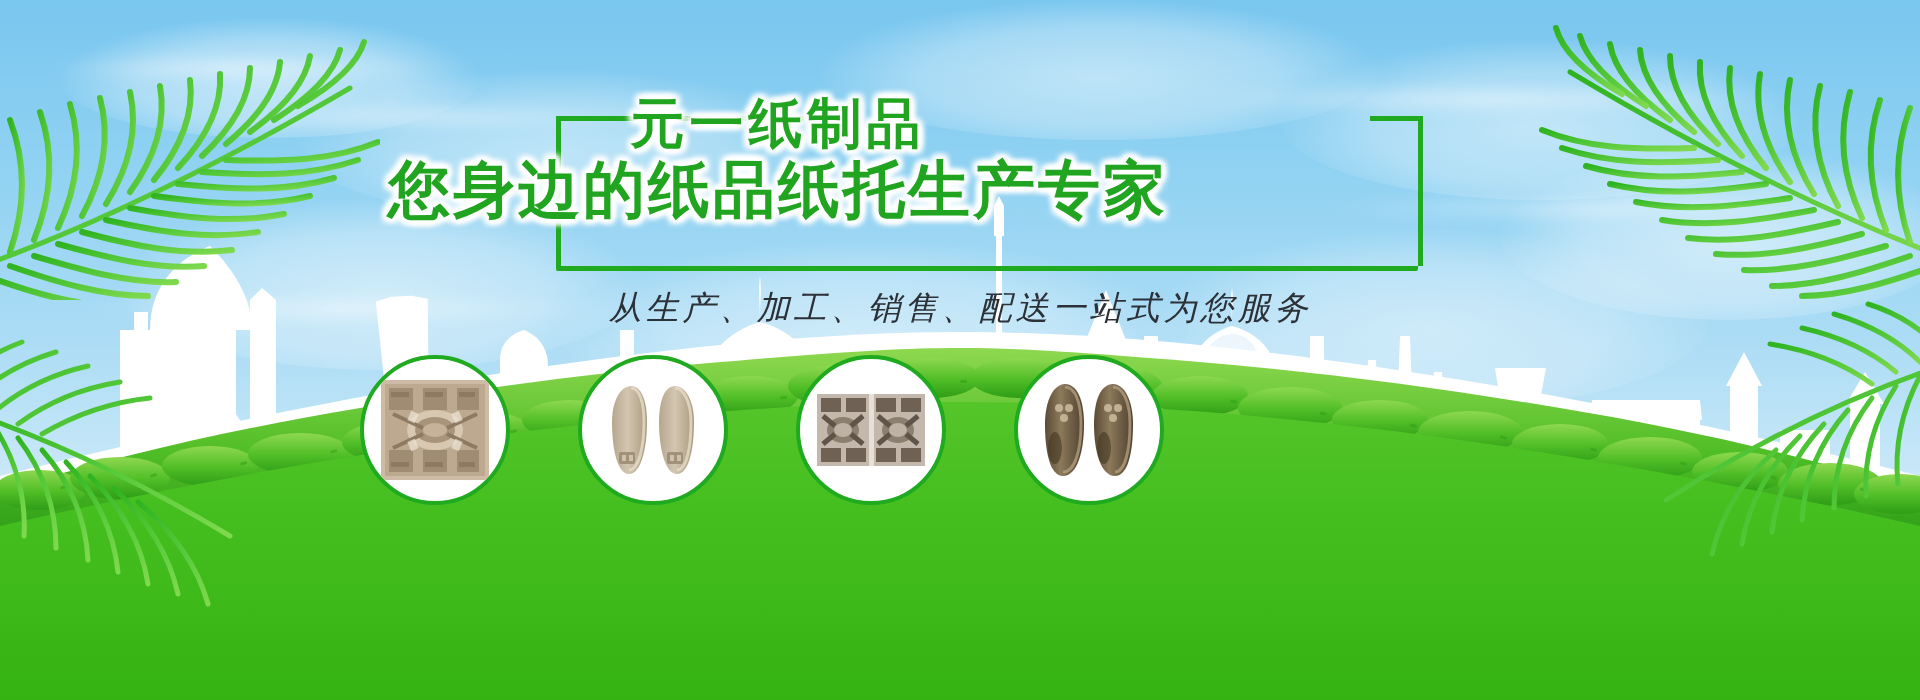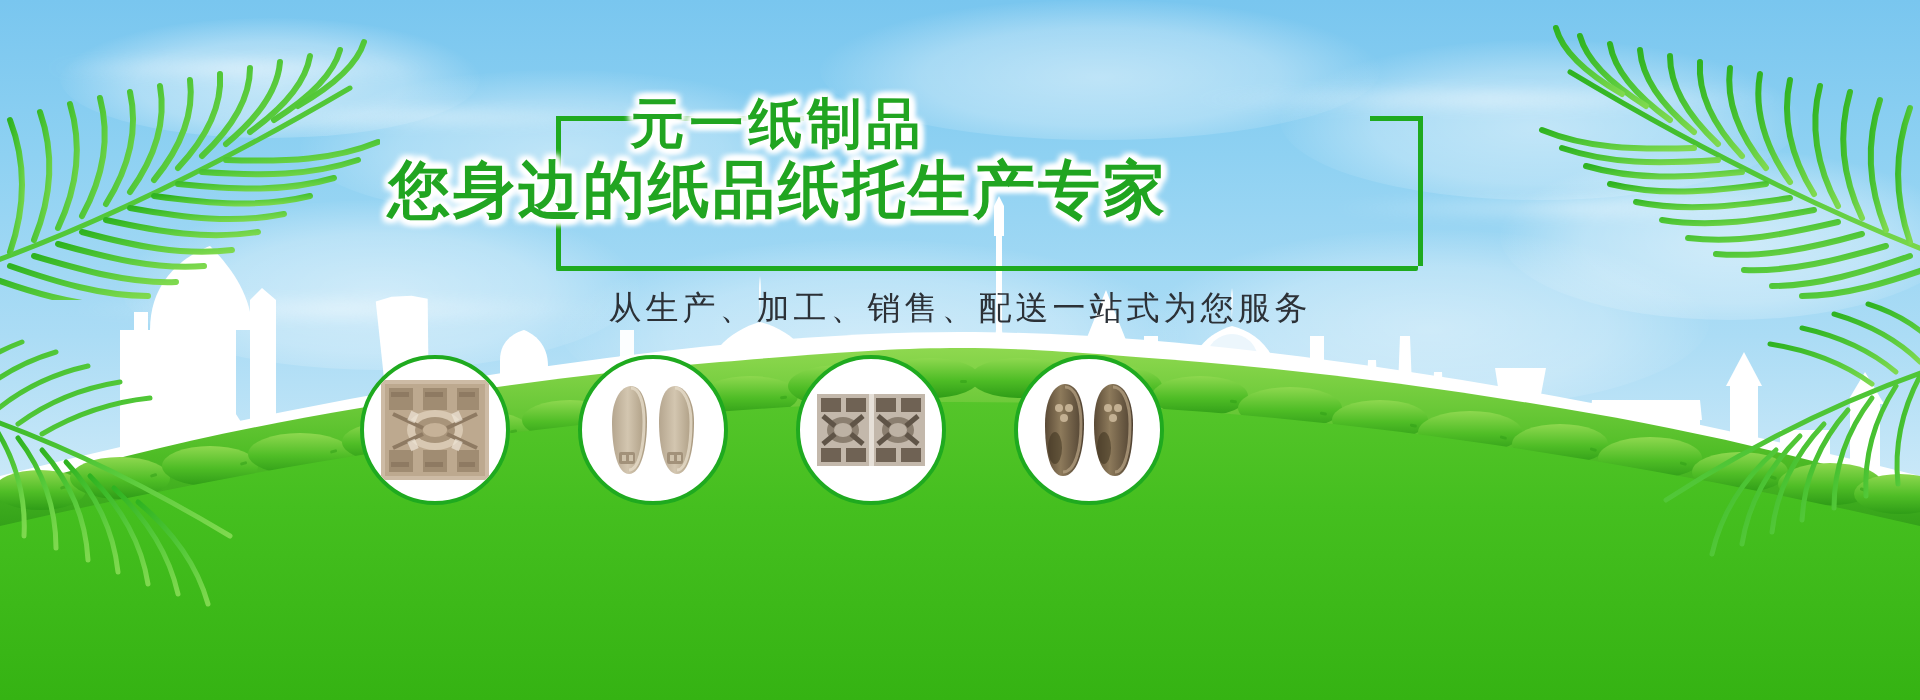--- a/index.html
+++ b/index.html
@@ -57,20 +57,21 @@
     font-size:54px; letter-spacing:5px; transform:translateX(4px);
   }
   .head2 {
     left:0; right:0; top:148px; text-align:center;
     font-size:62px; letter-spacing:3px; transform:translateX(4px);
   }
   .tagline {
     position:absolute; left:0; right:0; top:286px; text-align:center;
     font-size:33px; letter-spacing:4px; color:#2c3137; white-space:nowrap;
     font-family:"DejaVu Sans","Liberation Sans",sans-serif;
+    font-style:italic;
   }
 
   
   .circles { position:absolute; left:0; top:0; width:1920px; height:700px; }
   .pcircle {
     position:absolute; width:150px; height:150px; border-radius:50%;
     border:4px solid #1faa1f; background:#ffffff;
     display:flex; align-items:center; justify-content:center; overflow:hidden;
   }
   .pimg { width:112px; height:104px; position:relative; }

